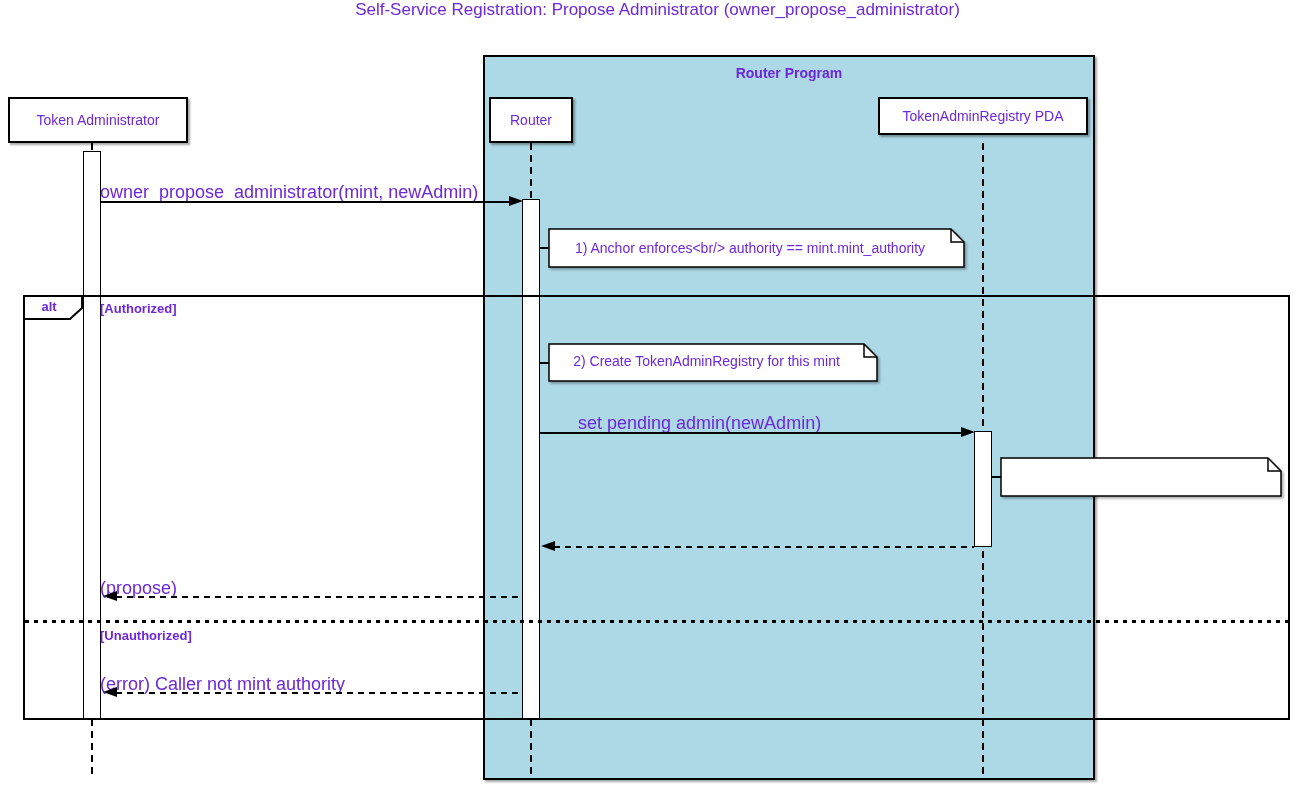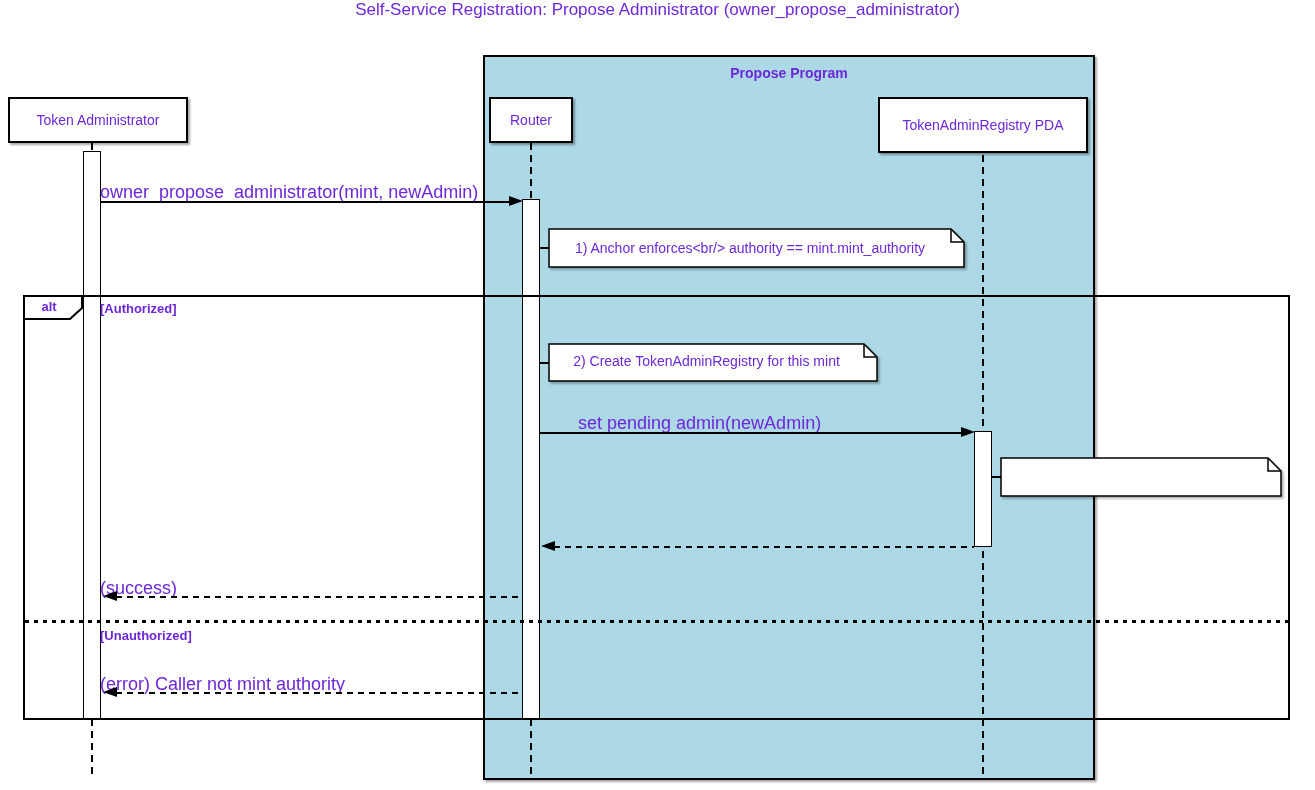--- a/index.html
+++ b/index.html
@@ -105,33 +105,33 @@
   .z4 { z-index: 4; } .z5 { z-index: 5; } .z6 { z-index: 6; } .z7 { z-index: 7; }
 </style>
 </head>
 <body>
 
 <div id="diagram">
 
   <div class="abs title">Self-Service Registration: Propose Administrator (owner_propose_administrator)</div>
 
   <div class="abs container-box z1" style="background: rgb(173, 216, 230);"></div>
-  <div class="abs container-label z2">Propose Program</div>
+  <div class="abs container-label z2">Router Program</div>
 
   <div class="abs lifeline z2" style="left:91px; top:143px; height:632px;"></div>
   <div class="abs lifeline z2" style="left:530px; top:143px; height:632px;"></div>
   <div class="abs lifeline z2" style="left:982px; top:143px; height:632px;"></div>
 
   <div class="abs participant z4" style="left:8px; top:97px; width:180px; height:46px;">
     <span>Token Administrator</span>
   </div>
   <div class="abs participant z4" style="left:489px; top:97px; width:84px; height:46px;">
     <span>Router</span>
   </div>
-  <div class="abs participant z4" style="left:878px; top:97px; width:210px; height:56px;">
+  <div class="abs participant z4" style="left:878px; top:97px; width:210px; height:38px;">
     <span>TokenAdminRegistry PDA</span>
   </div>
 
   <div class="abs activation z3" style="left:83px; top:151px; width:18px; height:568px;"></div>
   <div class="abs activation z3" style="left:522px; top:199px; width:18px; height:520px;"></div>
   <div class="abs activation z3" style="left:974px; top:431px; width:18px; height:116px;"></div>
 
   <div class="abs msg-label z6" style="left:100px; width:424px; top:182px;">owner_propose_administrator(mint, newAdmin)</div>
   <div class="abs line-solid z6" style="left:101px; top:201px; width:409px;"></div>
   <div class="abs arrow-right z6" style="left:509px; top:196px;"></div>
@@ -165,21 +165,21 @@
 
   <div class="abs note-conn z6" style="left:991px; top:476px; width:10px;"></div>
   <svg class="abs note-svg z6" style="left:1000px; top:457px;" width="282" height="40">
     <path d="M1,1 L268,1 L281,14 L281,39 L1,39 Z" fill="#ffffff" stroke="#000000" stroke-width="1.5"></path>
     <path d="M268,1 L268,14 L281,14" fill="none" stroke="#000000" stroke-width="1.5"></path>
   </svg>
 
   <div class="abs line-dashed z6" style="left:554px; top:546px; width:420px;"></div>
   <div class="abs arrow-left z6" style="left:541px; top:541px;"></div>
 
-  <div class="abs msg-label z6" style="left:100px; width:424px; top:578px;">(success)</div>
+  <div class="abs msg-label z6" style="left:100px; width:424px; top:578px;">(propose)</div>
   <div class="abs line-dashed z6" style="left:116px; top:596px; width:406px;"></div>
   <div class="abs arrow-left z6" style="left:103px; top:591px;"></div>
 
   <div class="abs msg-label z6" style="left:100px; width:424px; top:674px;">(error) Caller not mint authority</div>
   <div class="abs line-dashed z6" style="left:116px; top:692px; width:406px;"></div>
   <div class="abs arrow-left z6" style="left:103px; top:687px;"></div>
 
 </div>
 
 </body></html>

